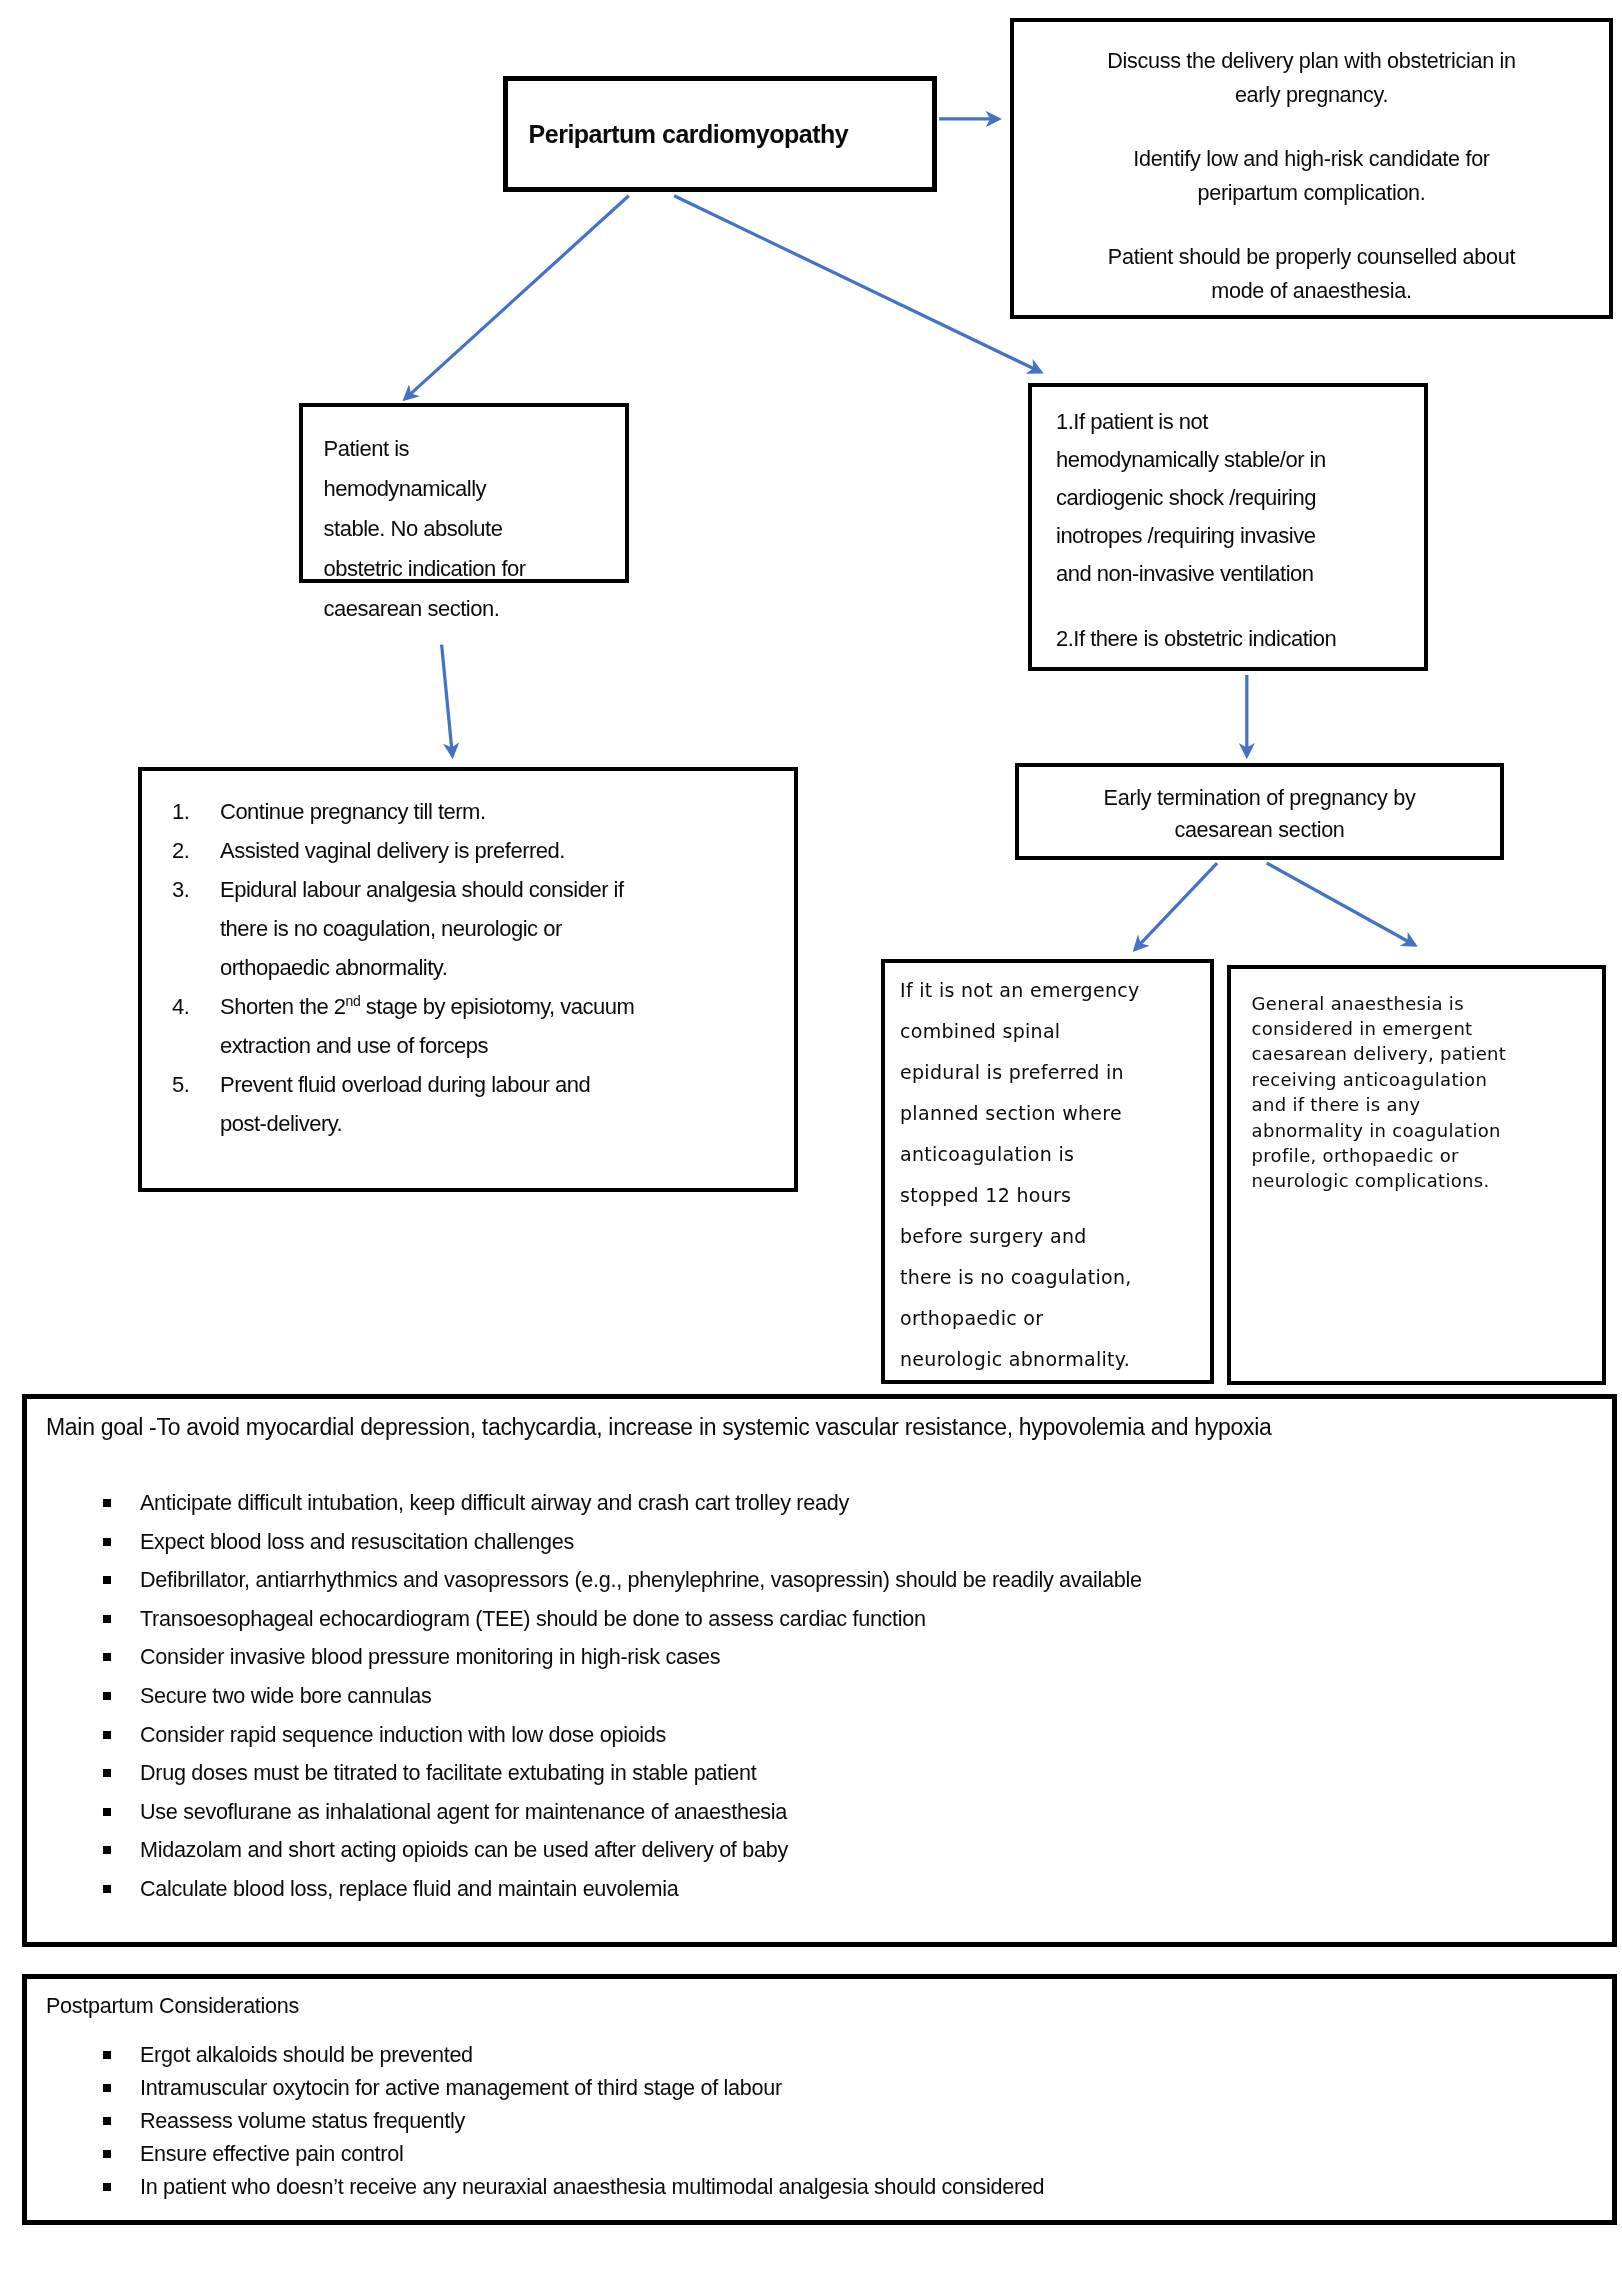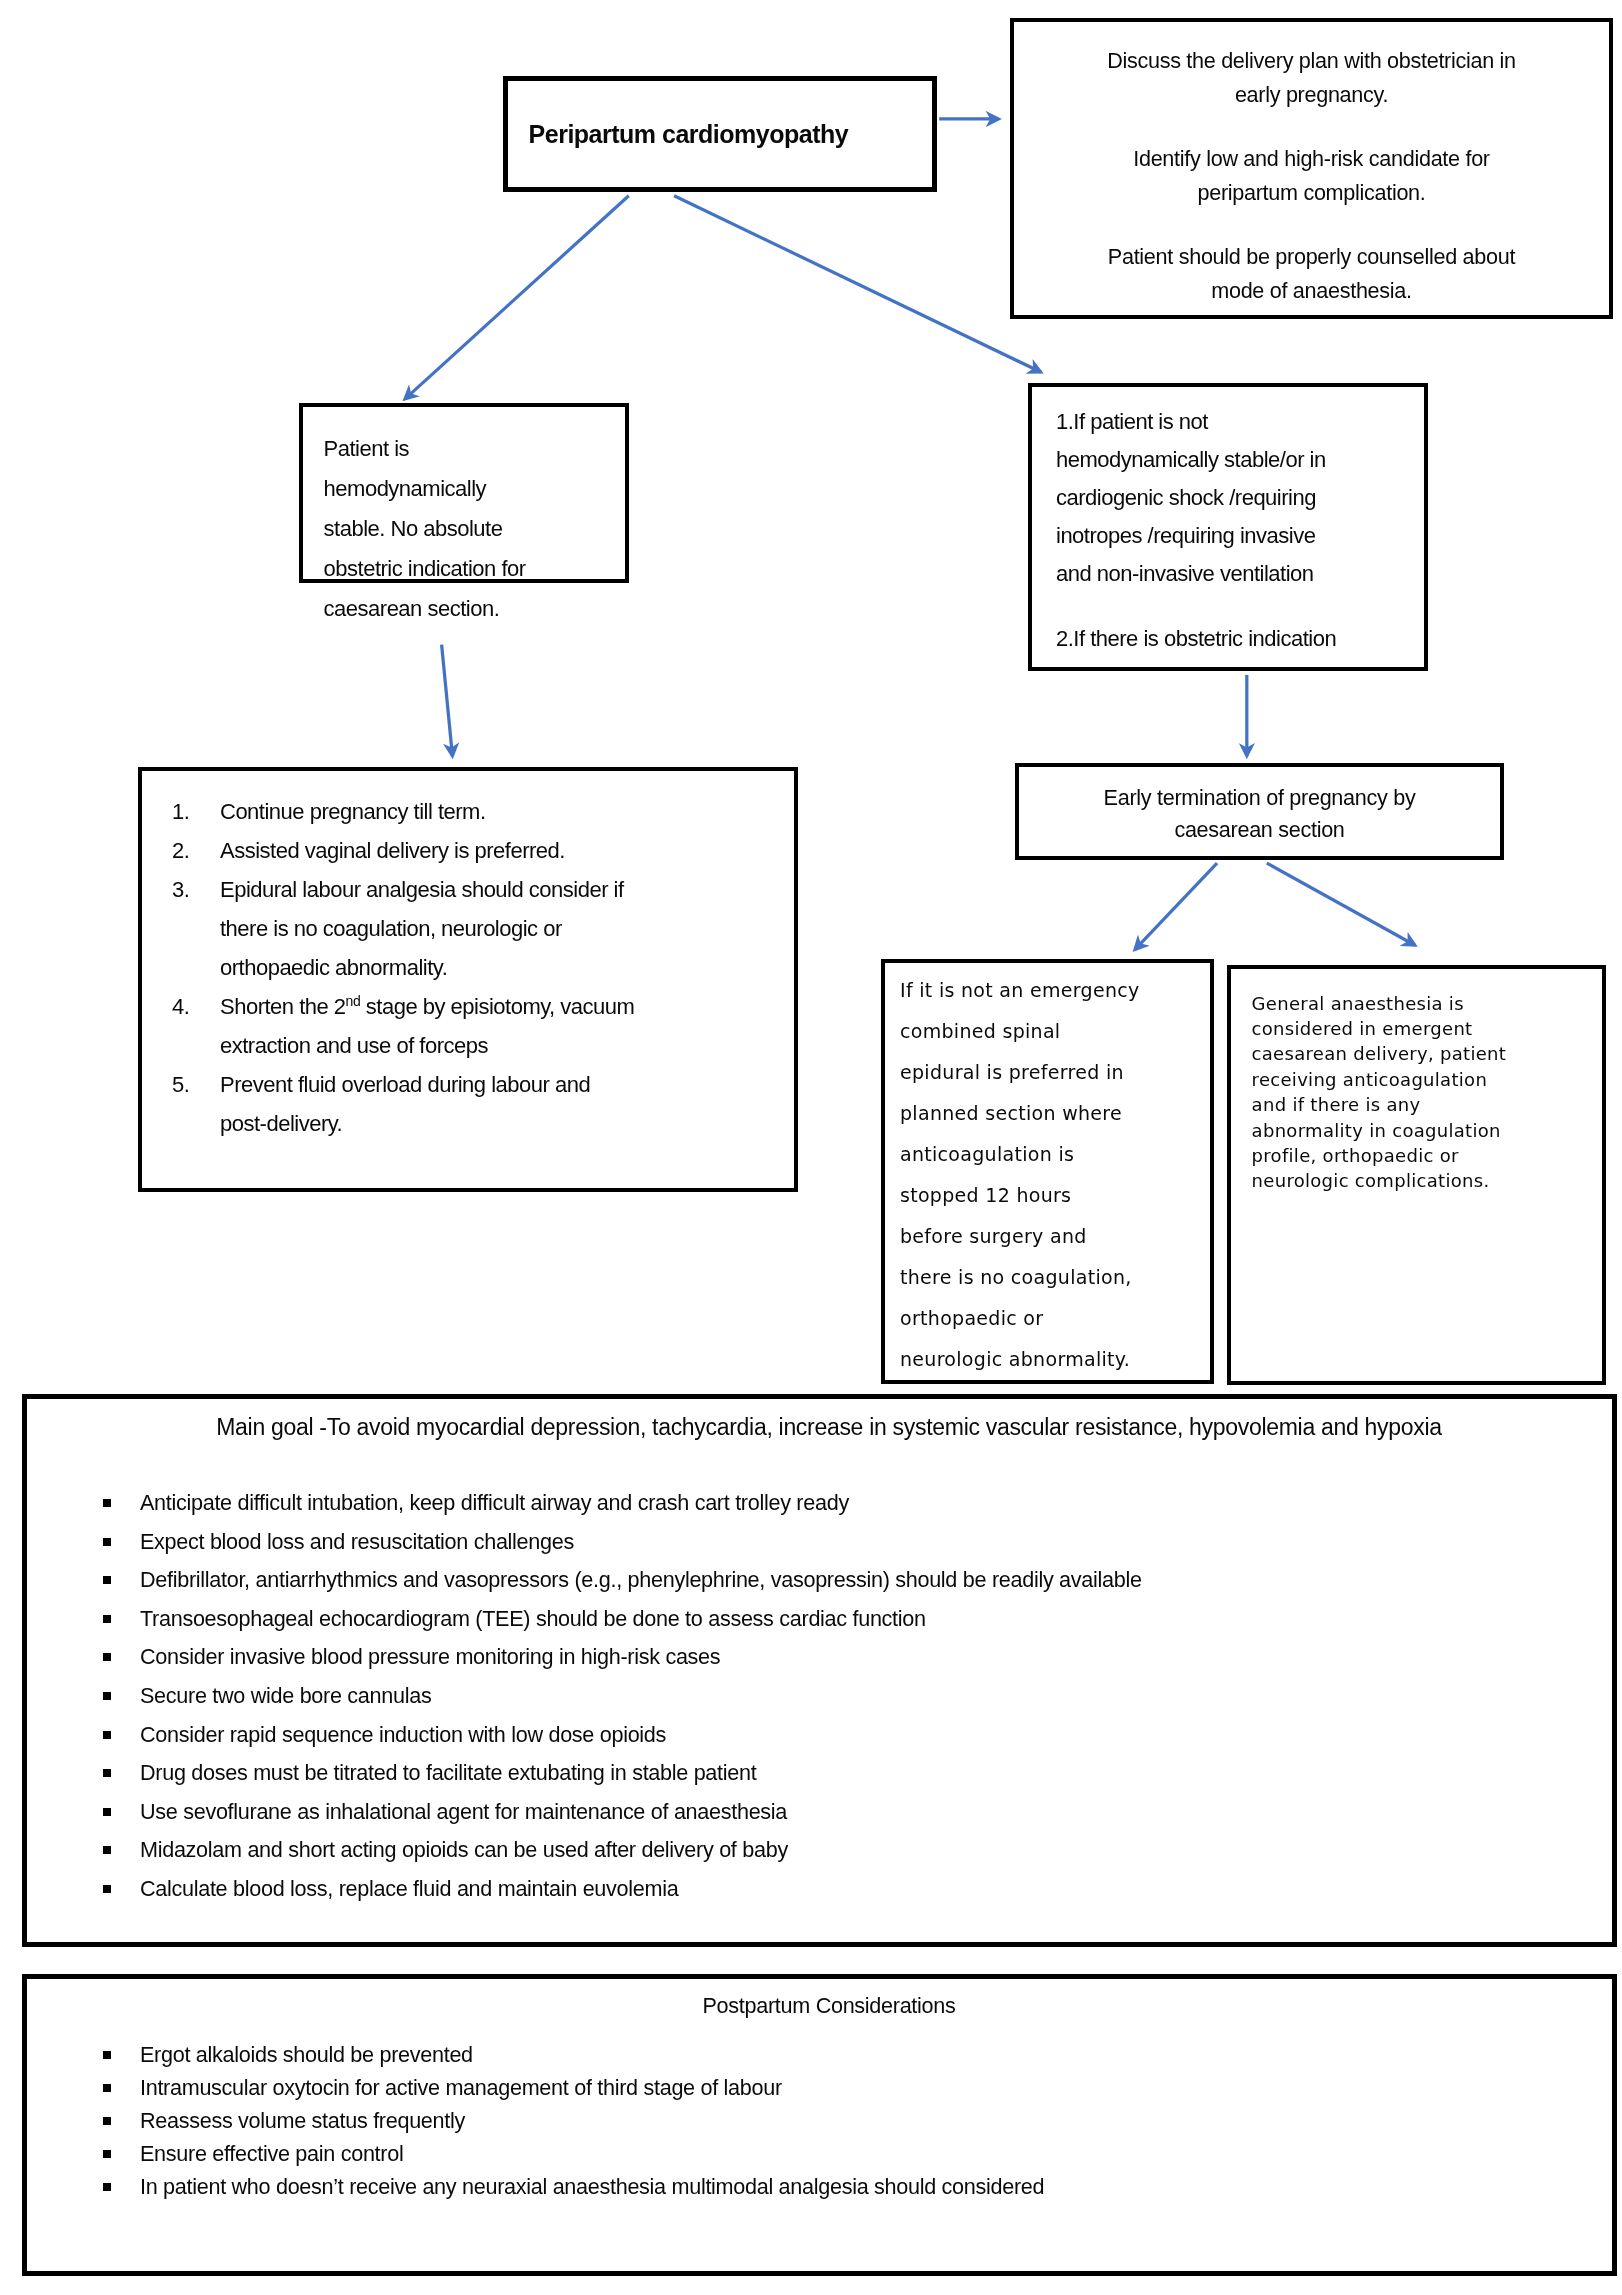--- a/index.html
+++ b/index.html
@@ -34,22 +34,22 @@
   .vnum{width:48px;flex:none;}
   .vtext{flex:1;}
   .vtext sup{font-size:14px;line-height:0;}
   #box-cse{left:881px;top:959px;width:333px;height:425px;
     font-size:19px;line-height:41px;padding:6.5px 5.4px 0 15px;}
   #box-ga{left:1227px;top:965px;width:379px;height:420px;
     font-size:18px;line-height:25.4px;padding:21.6px 10.8px 0 20.6px;}
 
   
   #box-maingoal{left:22px;top:1394px;width:1595px;height:553px;border-width:5.4px;}
-  #box-postpartum{left:22px;top:1974px;width:1595px;height:302px;border-width:5.4px;}
-  .panel-head{font-size:23px;letter-spacing:-0.3px;margin:15px 0 0 19px;text-align:center;}
+  #box-postpartum{left:22px;top:1974px;width:1595px;height:251px;border-width:5.4px;}
+  .panel-head{font-size:23px;letter-spacing:-0.3px;margin:15px 0 0 19px;}
   #box-postpartum .panel-head{font-size:21.6px;margin-top:13.5px;}
   .blist{margin-top:50px;}
   #box-postpartum .blist{margin-top:24px;}
   .brow{display:flex;align-items:flex-start;padding-left:76px;margin-bottom:14.6px;
     font-size:21.6px;line-height:24px;letter-spacing:-0.3px;}
   #box-postpartum .brow{margin-bottom:9.2px;}
   .sq{width:8px;height:8px;background:#000;margin:8px 29px 0 0;flex:none;}
 
   
   #arrow-layer{position:absolute;left:0;top:0;z-index:1;}

